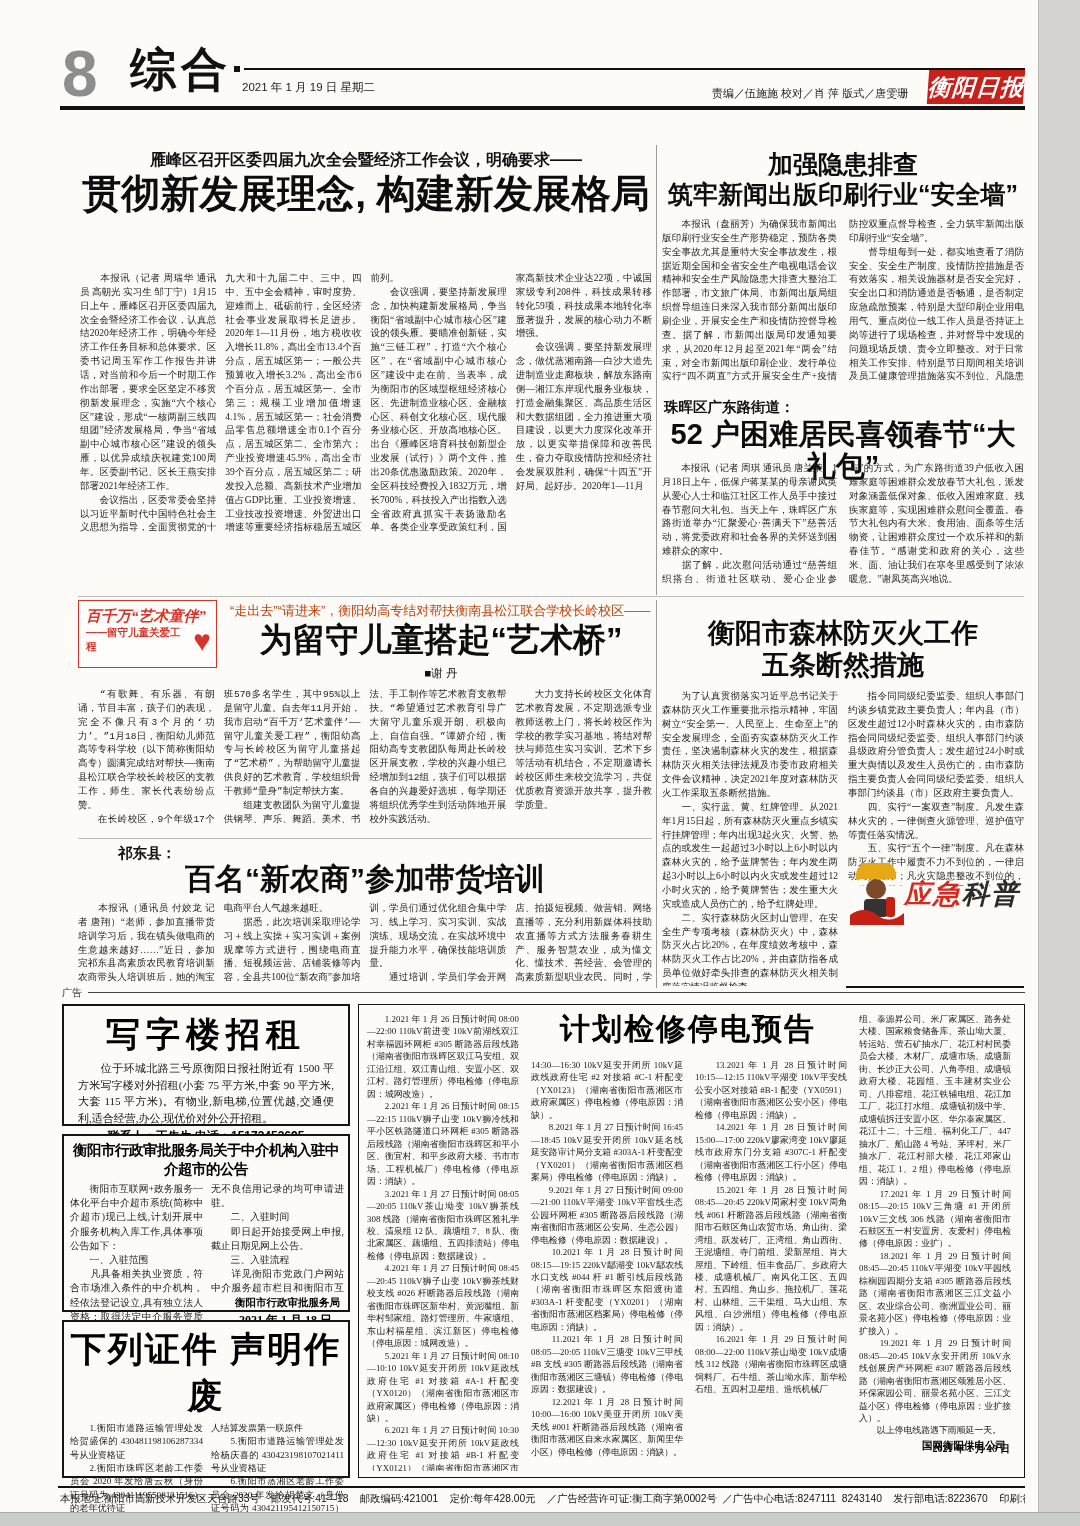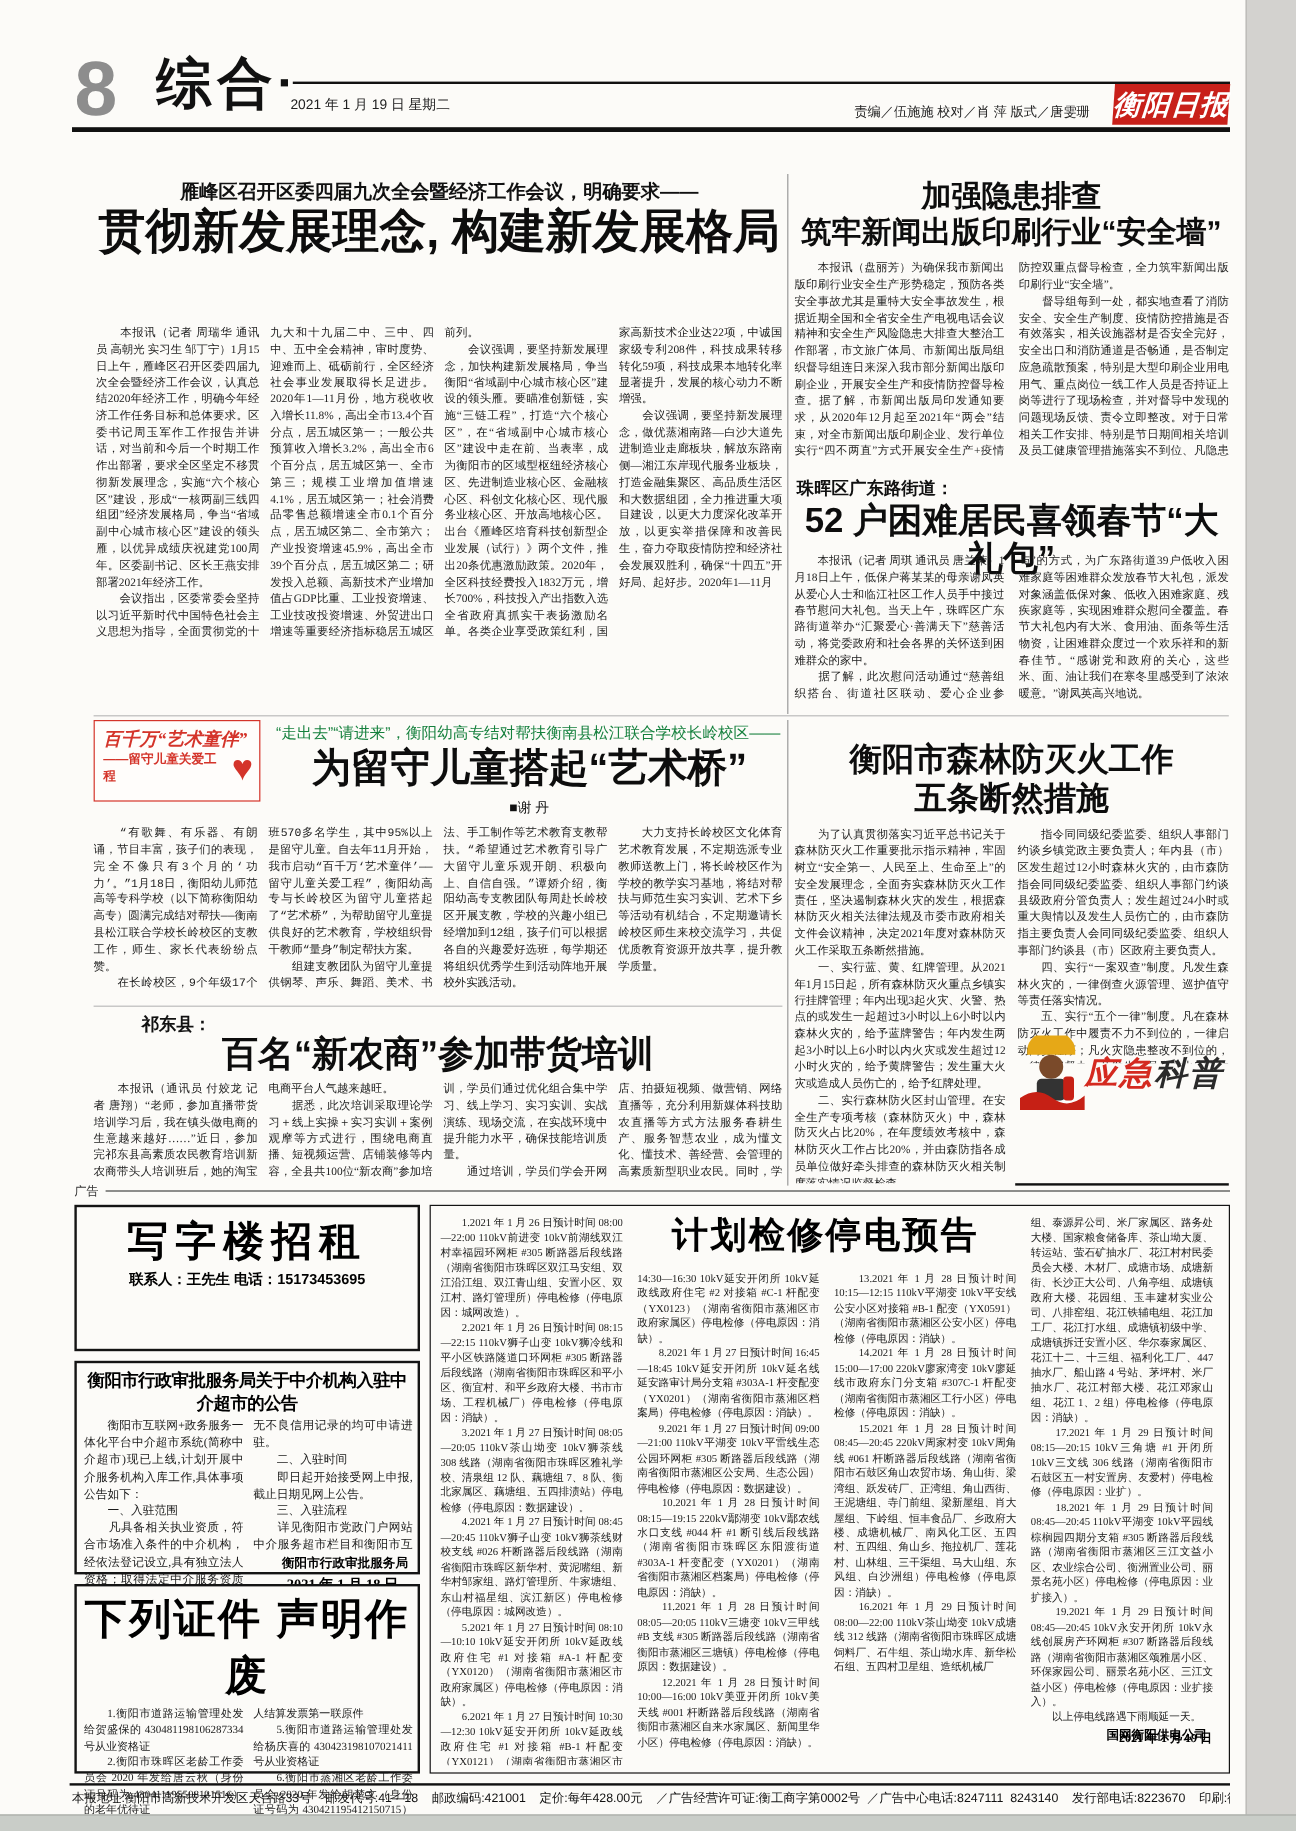--- a/index.html
+++ b/index.html
@@ -105,21 +105,21 @@
 
   <div class="abs hline" style="left:78px; top:596px; width:946px;"></div>
 
   <div class="abs art-badge" style="left:78px; top:600px; width:139px; height:68px;">
     <div class="l1">百千万“艺术童伴”</div>
     <div class="row">
       <span class="l2">——留守儿童关爱工程</span>
       <span class="heart">♥</span>
     </div>
   </div>
-  <div class="abs" style="left:230px; top:602px; font-size:13px; color:#15803d;">“走出去”“请进来”，衡阳幼高专结对帮扶衡南县松江联合学校长岭校区——</div>
+  <div class="abs" style="left:230px; top:602px; font-size:13px; color:#c2410c;">“走出去”“请进来”，衡阳幼高专结对帮扶衡南县松江联合学校长岭校区——</div>
   <div class="abs hl hl-art" style="left:228px; top:622px; width:426px;">为留守儿童搭起“艺术桥”</div>
   <div class="abs byline" style="left:228px; top:666px; width:426px;">■谢  丹</div>
   <div class="abs bodytext cols-4" style="left:78px; top:688px; width:574px; height:148px;font-family:Liberation Mono, monospace;">　　“有歌舞、有乐器、有朗诵，节目丰富，孩子们的表现，完全不像只有3个月的‘功力’。”1月18日，衡阳幼儿师范高等专科学校（以下简称衡阳幼高专）圆满完成结对帮扶——衡南县松江联合学校长岭校区的支教工作，师生、家长代表纷纷点赞。
 　　在长岭校区，9个年级17个班570多名学生，其中95%以上是留守儿童。自去年11月开始，我市启动“百千万‘艺术童伴’——留守儿童关爱工程”，衡阳幼高专与长岭校区为留守儿童搭起了“艺术桥”，为帮助留守儿童提供良好的艺术教育，学校组织骨干教师“量身”制定帮扶方案。
 　　组建支教团队为留守儿童提供钢琴、声乐、舞蹈、美术、书法、手工制作等艺术教育支教帮扶。“希望通过艺术教育引导广大留守儿童乐观开朗、积极向上、自信自强。”谭娇介绍，衡阳幼高专支教团队每周赴长岭校区开展支教，学校的兴趣小组已经增加到12组，孩子们可以根据各自的兴趣爱好选班，每学期还将组织优秀学生到活动阵地开展校外实践活动。
 　　大力支持长岭校区文化体育艺术教育发展，不定期选派专业教师送教上门，将长岭校区作为学校的教学实习基地，将结对帮扶与师范生实习实训、艺术下乡等活动有机结合，不定期邀请长岭校区师生来校交流学习，共促优质教育资源开放共享，提升教学质量。</div>
 
   <div class="abs vline" style="left:656px; top:600px; height:388px;"></div>
 
   <div class="abs hl hl-forest" style="left:662px; top:650px; width:362px;">五条断然措施</div>
@@ -151,20 +151,21 @@
   <div class="abs hl hl-farm" style="left:78px; top:862px; width:574px;">百名“新农商”参加带货培训</div>
   <div class="abs bodytext cols-4" style="left:78px; top:902px; width:574px; height:86px;">　　本报讯（通讯员 付姣龙 记者 唐翔）“老师，参加直播带货培训学习后，我在镇头做电商的生意越来越好……”近日，参加完祁东县高素质农民教育培训新农商带头人培训班后，她的淘宝电商平台人气越来越旺。
 　　据悉，此次培训采取理论学习＋线上实操＋实习实训＋案例观摩等方式进行，围绕电商直播、短视频运营、店铺装修等内容，全县共100位“新农商”参加培训，学员们通过优化组合集中学习、线上学习、实习实训、实战演练、现场交流，在实战环境中提升能力水平，确保技能培训质量。
 　　通过培训，学员们学会开网店、拍摄短视频、做营销、网络直播等，充分利用新媒体科技助农直播等方式方法服务春耕生产、服务智慧农业，成为懂文化、懂技术、善经营、会管理的高素质新型职业农民。同时，学员们以此次培训为契机，谋划各方网络平台今年农产品“五个一”销售计划，更好助力乡村振兴，促进全县农业产业健康有序发展。</div>
 
   <div class="abs ad-label" style="left:62px; top:986px;font-family:Liberation Mono, monospace;">广告</div>
   <div class="abs" style="left:88px; top:992px; width:937px; height:1px; background:#444;"></div>
 
   <div class="abs adbox" style="left:62px; top:1004px; width:288px; height:122px; padding:6px 4px;">
     <div class="ad1-title">写字楼招租</div>
+    <div class="ad1-body">　　位于环城北路三号原衡阳日报社附近有 1500 平方米写字楼对外招租(小套 75 平方米,中套 90 平方米,大套 115 平方米)。有物业,新电梯,位置优越,交通便利,适合经营,办公,现优价对外公开招租。</div>
     <div class="ad1-contact">联系人：王先生  电话：15173453695</div>
   </div>
 
   <div class="abs adbox" style="left:62px; top:1134px; width:288px; height:178px; padding:5px 6px;">
     <div class="ad2-title">衡阳市行政审批服务局关于中介机构入驻中介超市的公告</div>
     <div style="position:relative; height:148px; margin-top:3px;">
       <div class="smallcols abs" style="left:0; top:0; width:133px; height:148px;">　　衡阳市互联网+政务服务一体化平台中介超市系统(简称中介超市)现已上线,计划开展中介服务机构入库工作,具体事项公告如下：
 　　一、入驻范围
 　　凡具备相关执业资质，符合市场准入条件的中介机构，经依法登记设立,具有独立法人资格；取得法定中介服务资质资格或具备专业知识和专业技能；能独立承担相应的法律责任；近 2 年内</div>
       <div class="smallcols abs" style="left:141px; top:0; width:133px; height:112px;">无不良信用记录的均可申请进驻。

